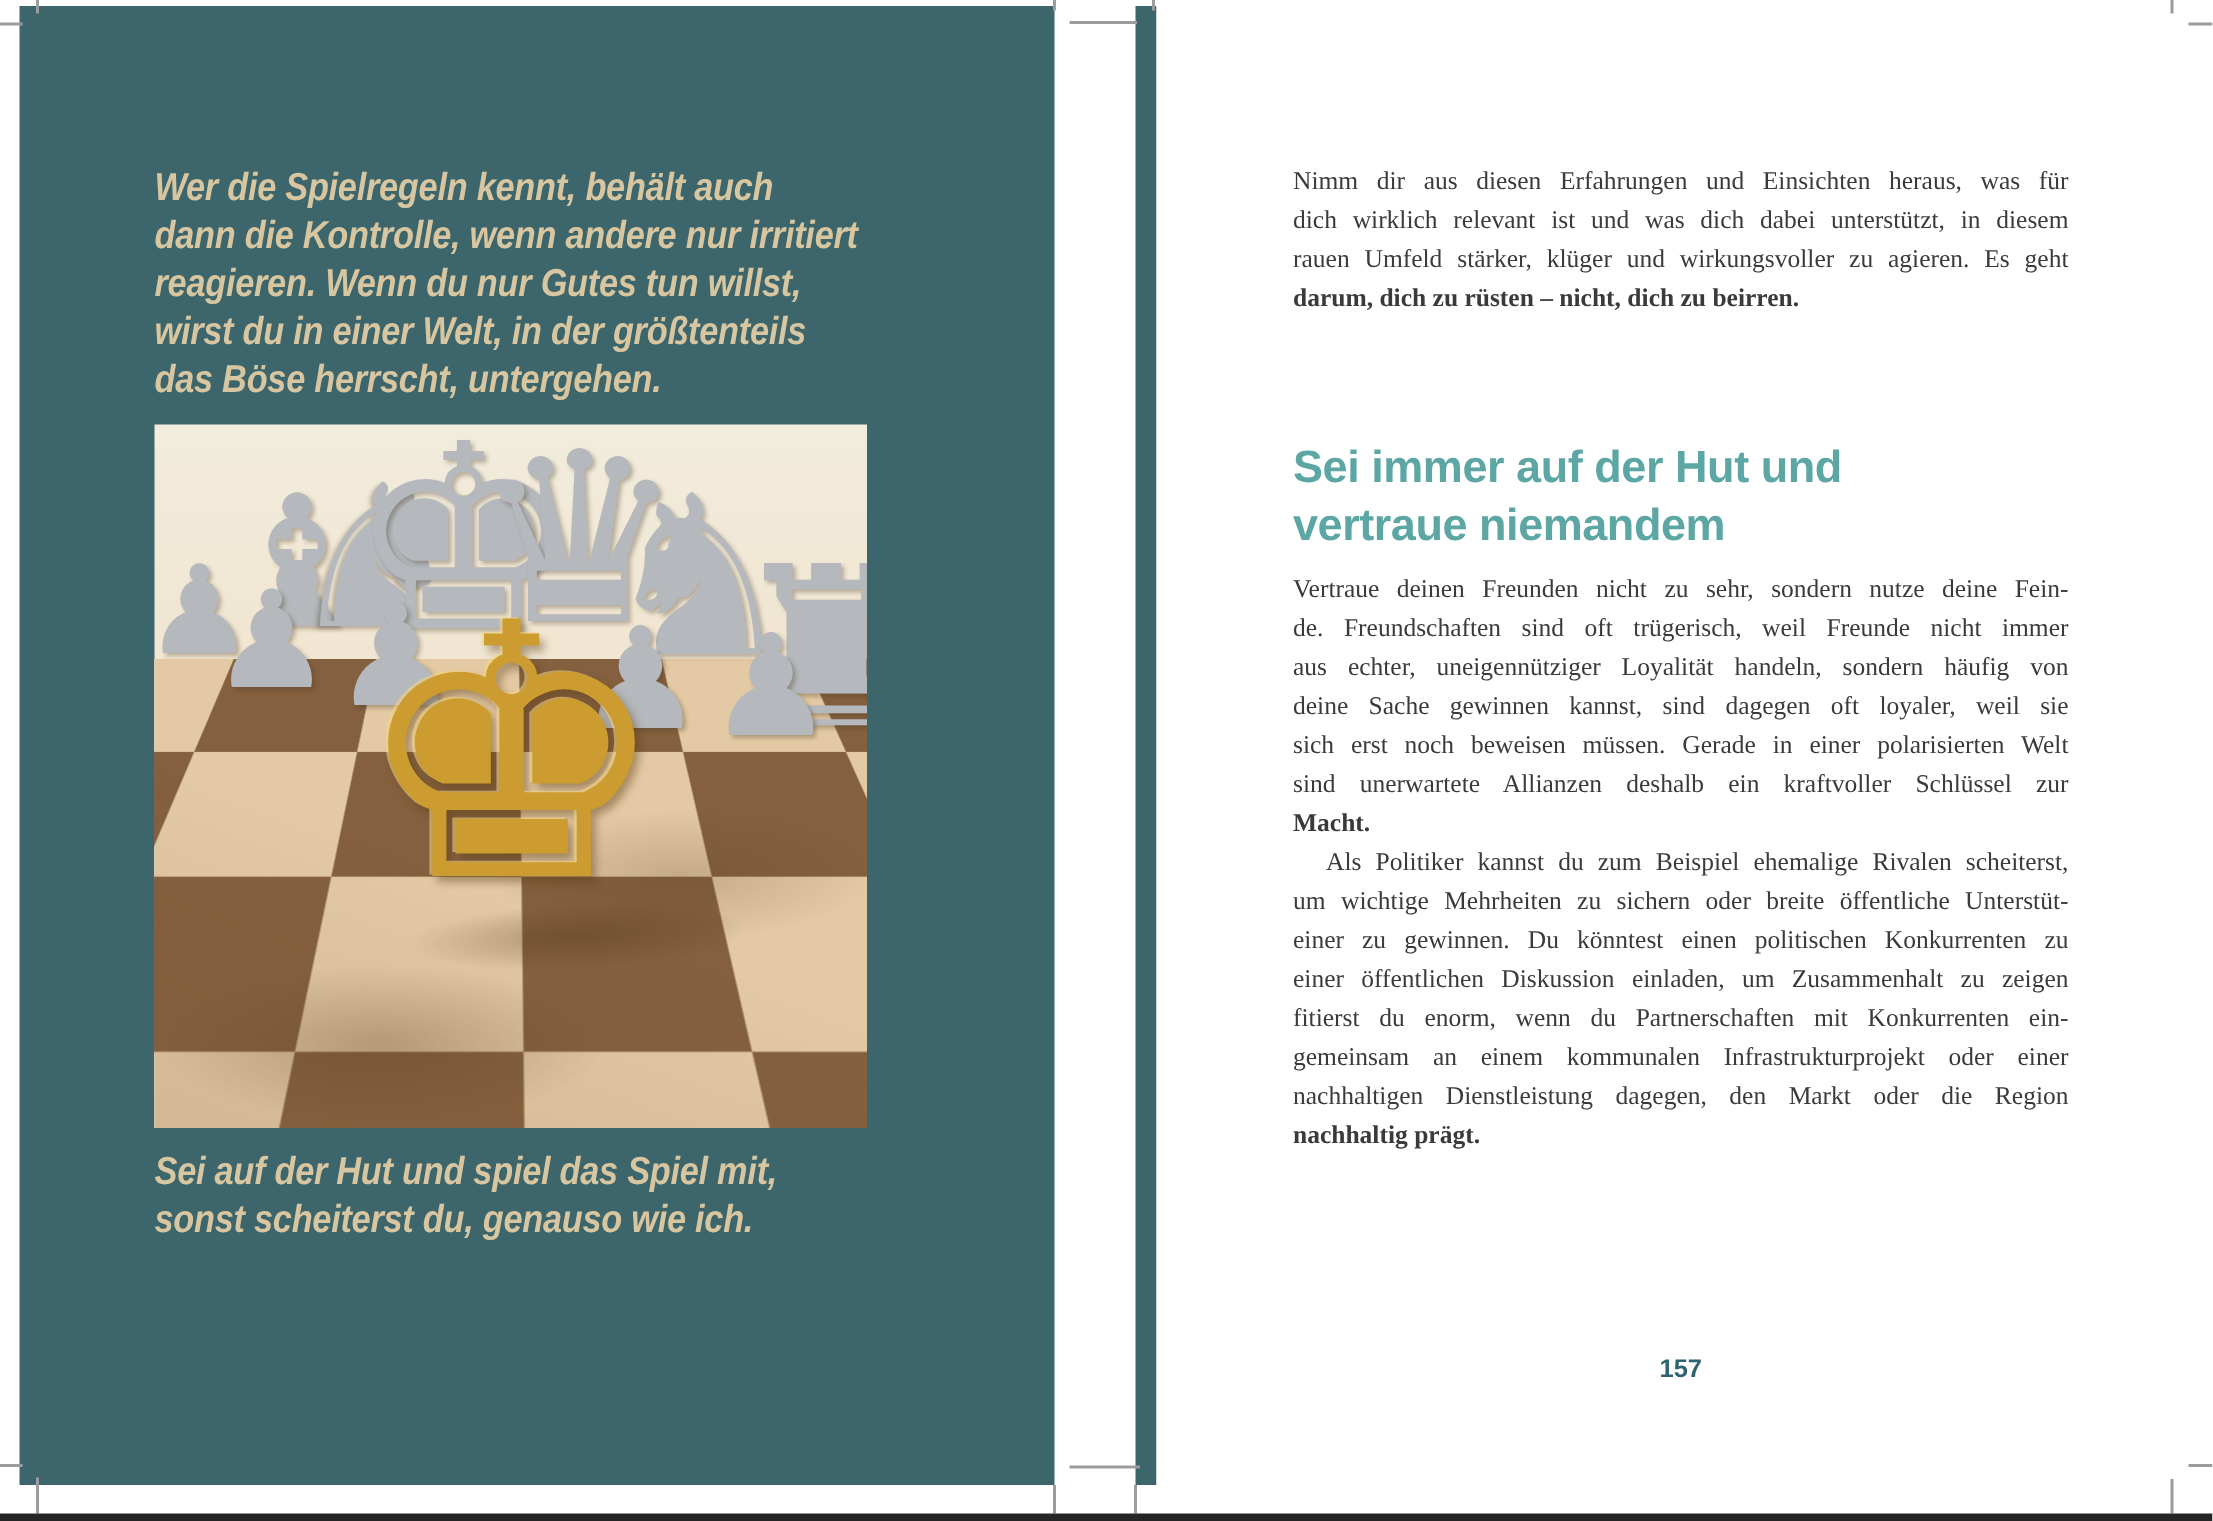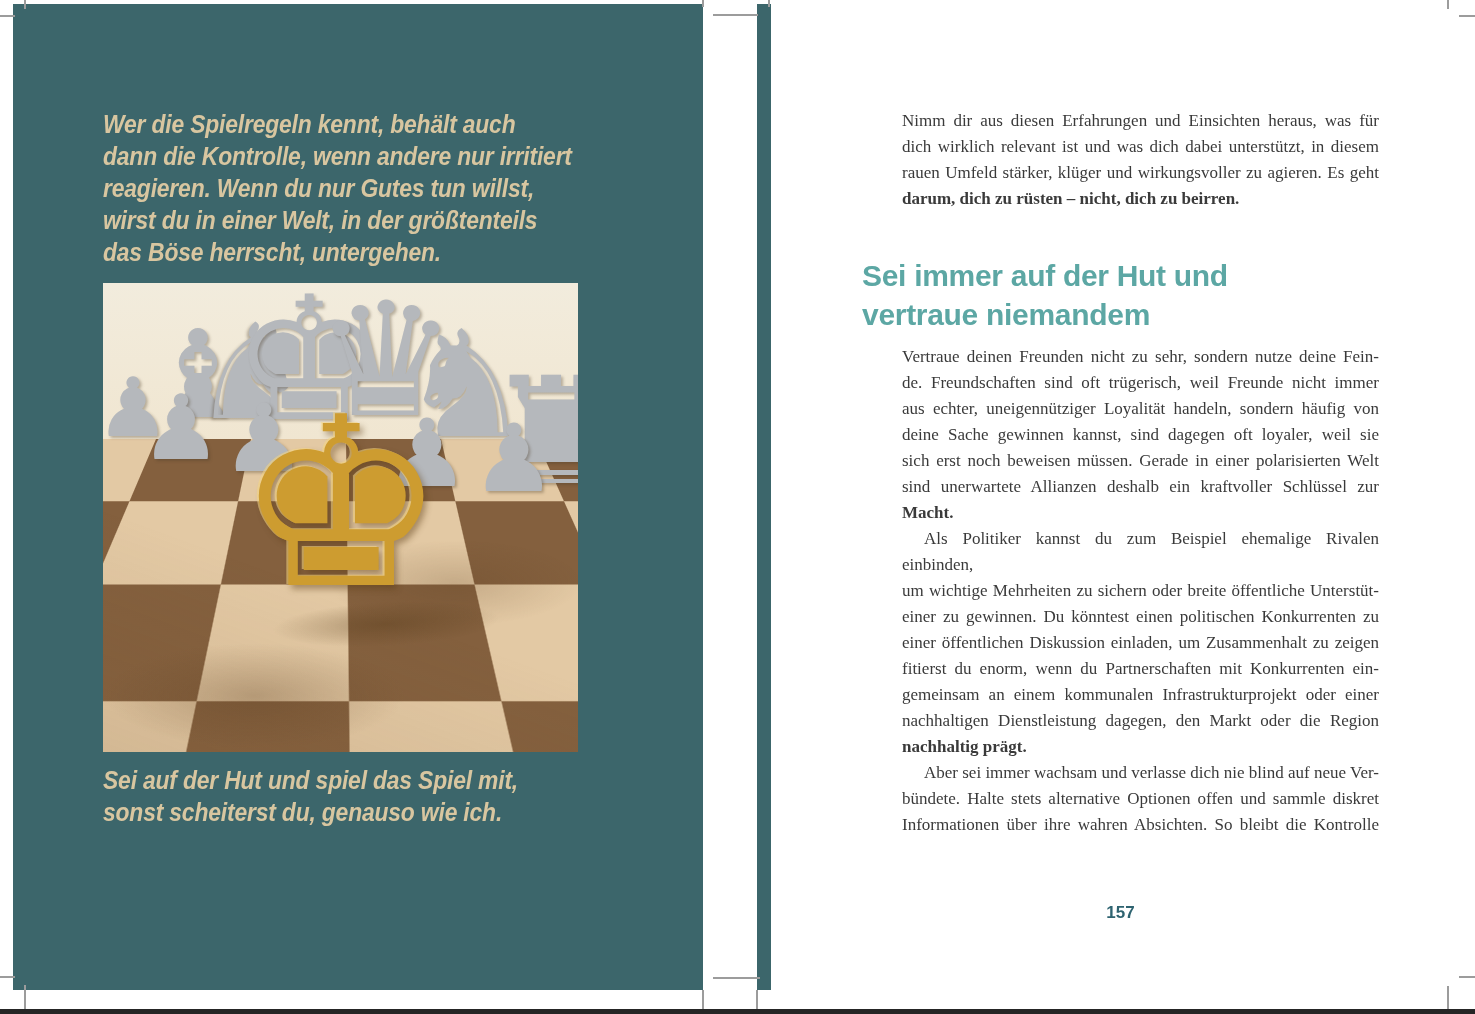--- a/index.html
+++ b/index.html
@@ -42,24 +42,24 @@
   .pc6{left:363px;bottom:293px;font-size:148px;z-index:11;}
   .pc7{left:448px;bottom:246px;font-size:148px;z-index:16;}
   .pc8{left:161px;bottom:266px;font-size:94px;z-index:14;}
   .pc9{left:324px;bottom:251px;font-size:94px;z-index:15;}
   .pc10{left:411px;bottom:246px;font-size:94px;z-index:16;}
   .pc11{left:238px;bottom:131px;font-size:235px;z-index:60;}
 
   
   .rpage{position:absolute;left:771px;top:4px;width:704px;height:986px;background:#ffffff;}
   .textcol{position:absolute;left:91px;top:104px;width:517px;}
-  .bl{font:17px/26px "Liberation Serif",serif;color:#3a3a3a;text-align:justify;text-align-last:justify;margin-left:40px;}
+  .bl{font:17px/26px "Liberation Serif",serif;color:#3a3a3a;text-align:justify;text-align-last:justify;}
   .bl.last{text-align:left;text-align-last:left;font-weight:bold;}
   .bl.ind{text-indent:22px;}
-  .heading{margin:44px 0 10px 0;}
+  .heading{margin:80px 0 10px 0;}
   .hline{font:700 30px/39px "Liberation Sans",sans-serif;color:#5ca7a4;letter-spacing:-.3px;}
   .pagenum{position:absolute;left:91px;top:899px;width:517px;text-align:center;
            font:700 17px/20px "Liberation Sans",sans-serif;color:#2e6370;}
 
   
   .cm{position:absolute;background:#9c9c9c;}
   .bbar{position:absolute;left:0;top:1009px;width:1475px;height:5px;background:#252525;}
 </style>
 </head>
 <body>
@@ -119,35 +119,30 @@
       <div class="bl">Vertraue deinen Freunden nicht zu sehr, sondern nutze deine Fein-</div>
       <div class="bl">de. Freundschaften sind oft trügerisch, weil Freunde nicht immer</div>
       <div class="bl">aus echter, uneigennütziger Loyalität handeln, sondern häufig von</div>
       <div class="bl">deine Sache gewinnen kannst, sind dagegen oft loyaler, weil sie</div>
       <div class="bl">sich erst noch beweisen müssen. Gerade in einer polarisierten Welt</div>
       <div class="bl">sind unerwartete Allianzen deshalb ein kraftvoller Schlüssel zur</div>
       <div class="bl last">Macht.</div>
     </div>
 
     <div>
-      <div class="bl ind">Als Politiker kannst du zum Beispiel ehemalige Rivalen einbinden,</div>
+      <div class="bl ind">Als Politiker kannst du zum Beispiel ehemalige Rivalen scheiterst,</div>
       <div class="bl">um wichtige Mehrheiten zu sichern oder breite öffentliche Unterstüt-</div>
       <div class="bl">einer zu gewinnen. Du könntest einen politischen Konkurrenten zu</div>
       <div class="bl">einer öffentlichen Diskussion einladen, um Zusammenhalt zu zeigen</div>
       <div class="bl">fitierst du enorm, wenn du Partnerschaften mit Konkurrenten ein-</div>
       <div class="bl">gemeinsam an einem kommunalen Infrastrukturprojekt oder einer</div>
       <div class="bl">nachhaltigen Dienstleistung dagegen, den Markt oder die Region</div>
       <div class="bl last">nachhaltig prägt.</div>
     </div>
 
-    <div>
-      <div class="bl ind">Aber sei immer wachsam und verlasse dich nie blind auf neue Ver-</div>
-      <div class="bl">bündete. Halte stets alternative Optionen offen und sammle diskret</div>
-      <div class="bl">Informationen über ihre wahren Absichten. So bleibt die Kontrolle</div>
-    </div>
 
   </div>
 
   <div class="pagenum">157</div>
 </div>
 
 <div class="cm" style="left:24px;top:0;width:2px;height:9px"></div>
 <div class="cm" style="left:0;top:15px;width:15px;height:2px"></div>
 <div class="cm" style="left:702px;top:0;width:2px;height:7px"></div>
 <div class="cm" style="left:768px;top:0;width:2px;height:7px"></div>

